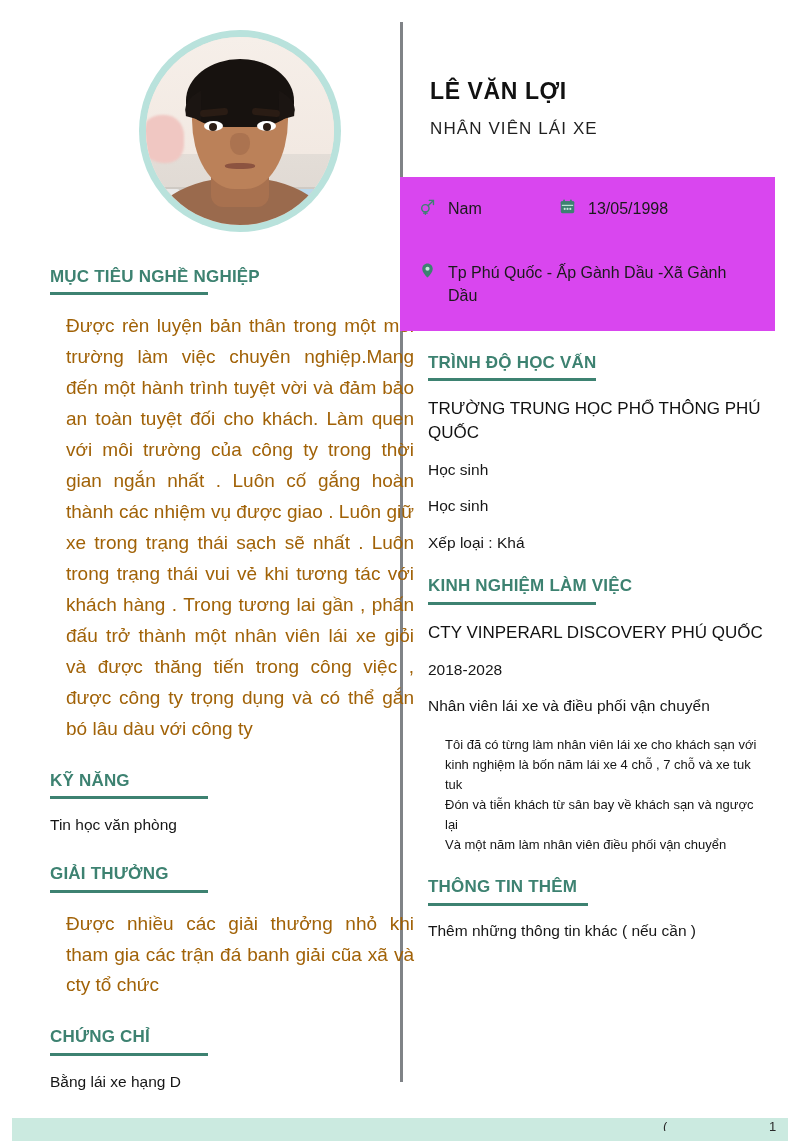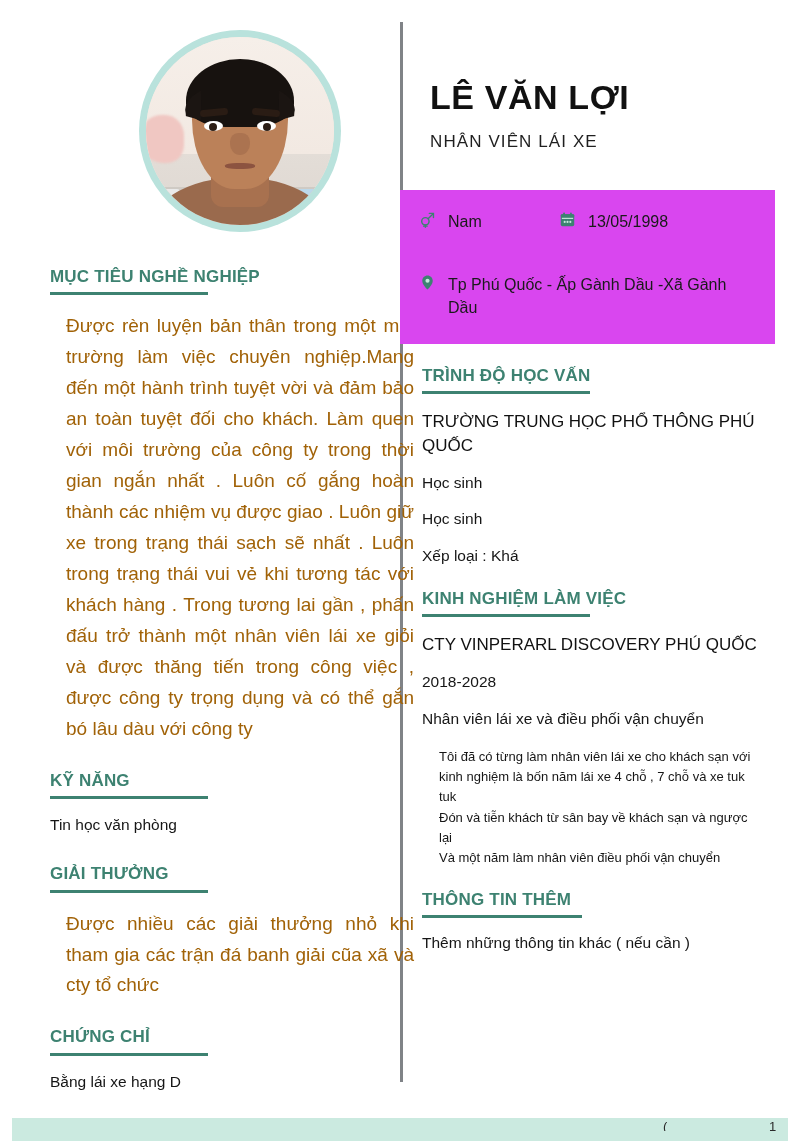--- a/index.html
+++ b/index.html
@@ -183,21 +183,21 @@
     position: absolute;
     left: 400px;
     top: 0;
     width: 400px;
     box-sizing: border-box;
   }
   .name-block {
     padding: 78px 0 0 30px;
   }
   .cv-name {
-    font-size: 34px;
+    font-size: 23px;
     font-weight: bold;
     letter-spacing: .6px;
     color: #111111;
     margin: 0;
     line-height: 1.15;
   }
   .cv-role {
     font-size: 17px;
     letter-spacing: 1.1px;
     color: #1f1f1f;
@@ -232,21 +232,21 @@
     justify-content: center;
     padding-top: 1px;
   }
   .c-text {
     font-size: 16px;
     line-height: 1.45;
     color: #1a1a1a;
   }
 
   .right-body {
-    padding: 0 24px 0 22px;
+    padding: 0 24px 0 28px;
   }
   .sec-right { margin-top: 22px; }
   .entry-title {
     font-size: 17px;
     font-weight: normal;
     color: #111111;
     margin: 16px 0 14px 0;
     line-height: 1.4;
     text-transform: uppercase;
   }

